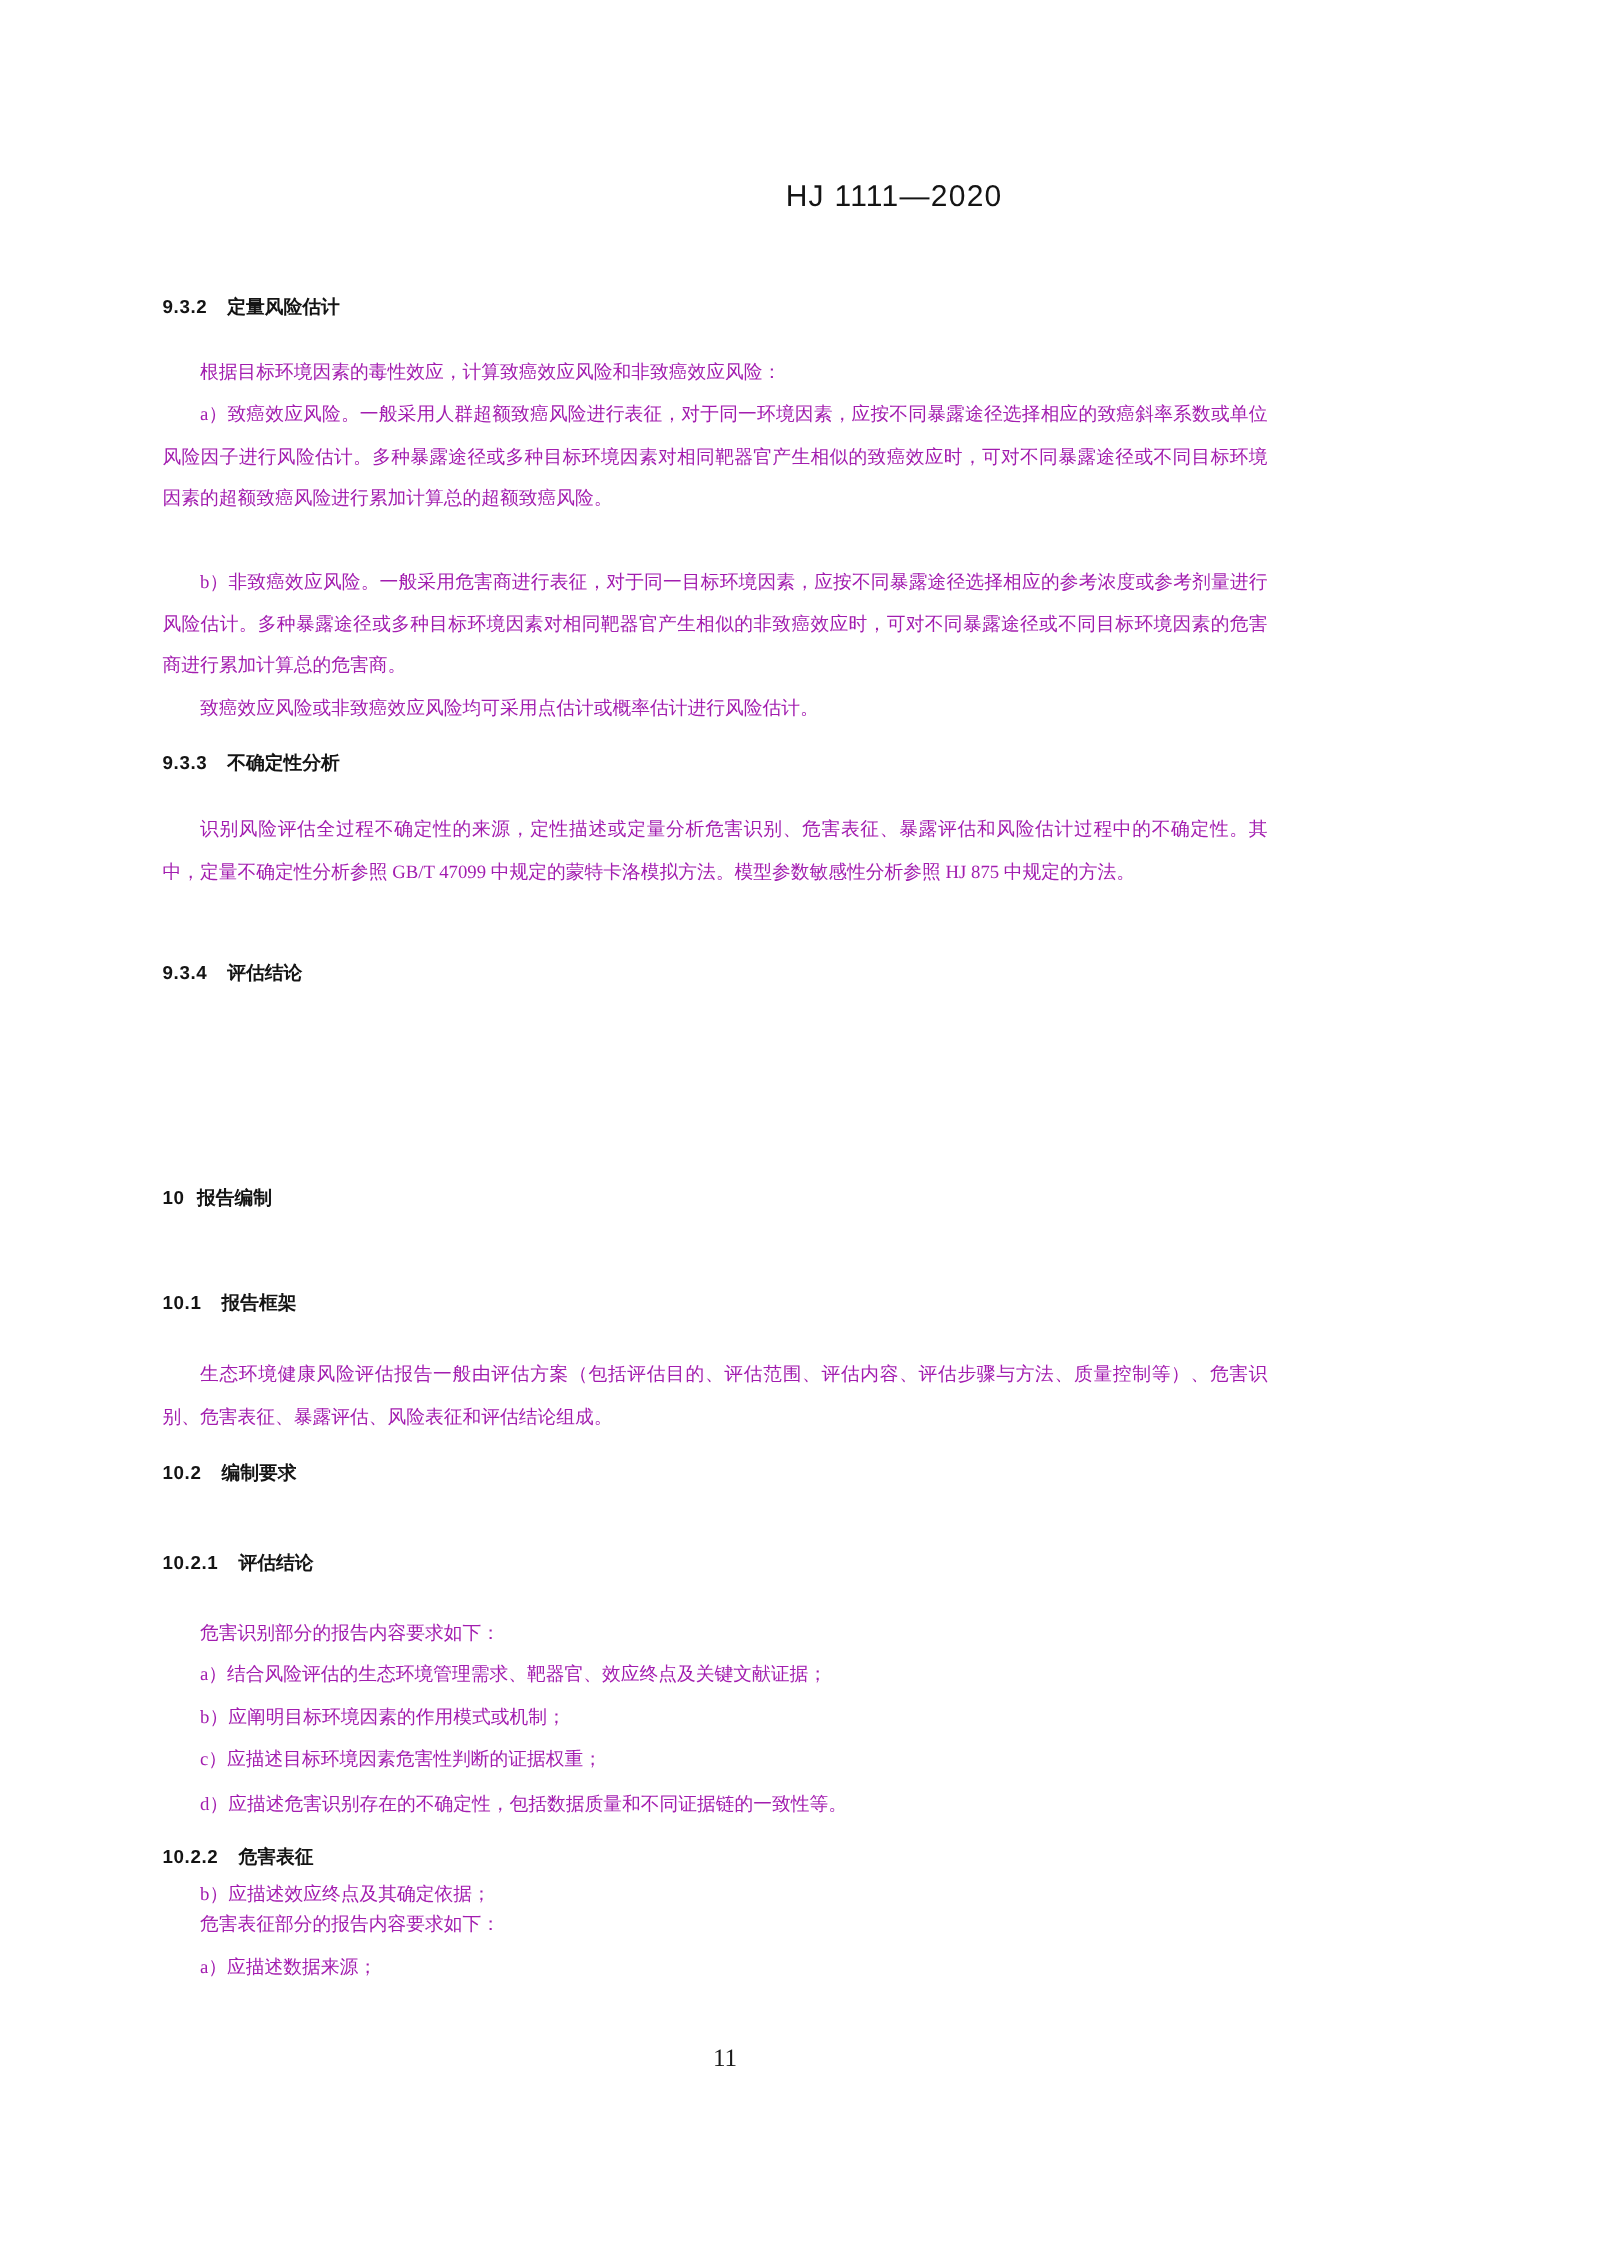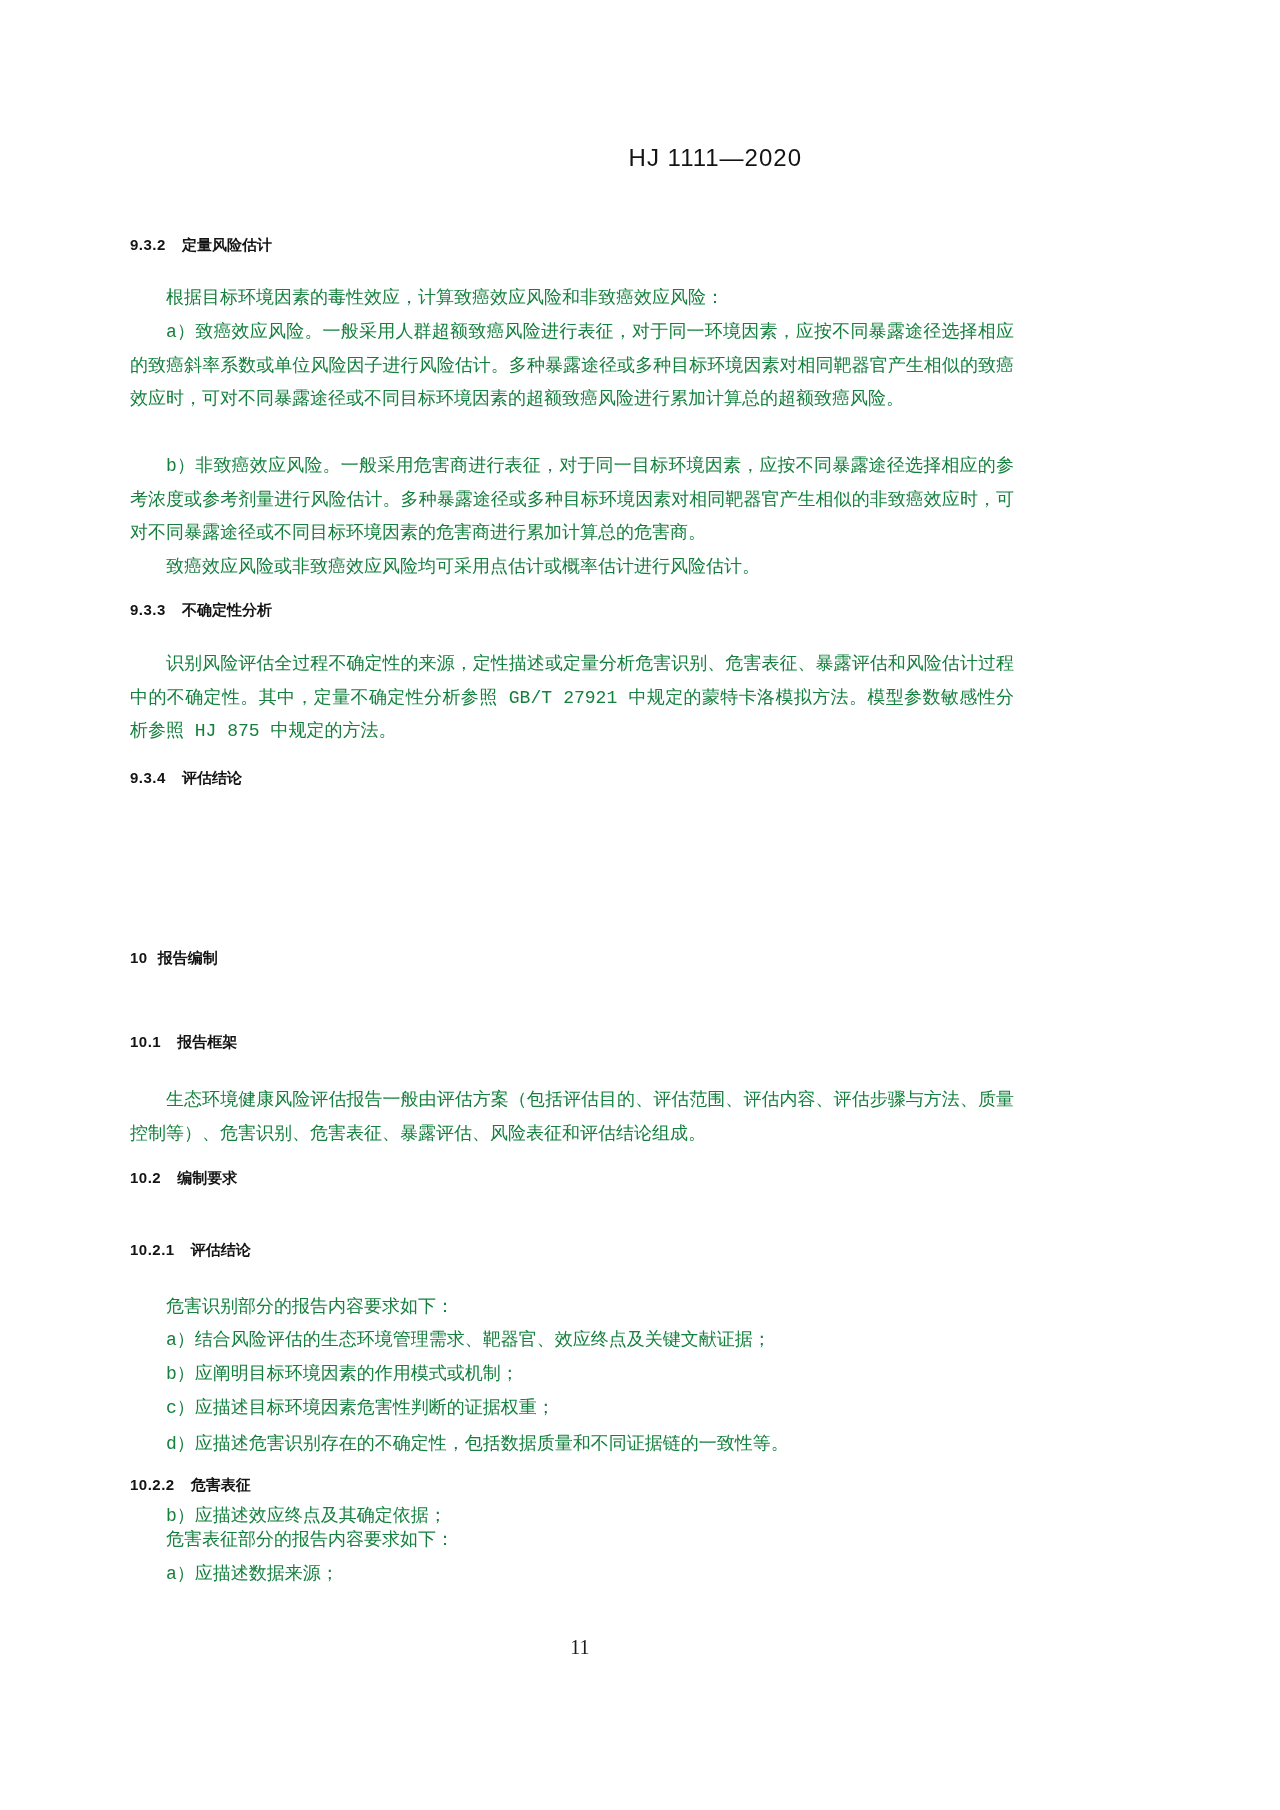--- a/index.html
+++ b/index.html
@@ -30,25 +30,25 @@
   .heading {
     font-family: "Liberation Sans", "DejaVu Sans", sans-serif;
     font-weight: 700;
     font-size: 15px;
     color: #141414;
     white-space: nowrap;
   }
   .heading .num { margin-right: 16px; letter-spacing: 0.5px; }
   .heading.chapter .num { margin-right: 10px; }
   .body-text {
-    font-family: Liberation Mono, monospace;
-    font-size: 18px;
+    font-family: Liberation Serif, serif;
+    font-size: 15px;
     line-height: 33.5px;
     text-align: justify;
-    color: #15803d;
+    color: #a21caf;
   }
   .indent { text-indent: 2em; }
   .page-num {
     position: absolute;
     top: 1636px;
     left: 0;
     width: 100%;
     text-align: center;
     transform: translateX(45px);
     font-family: "Liberation Serif", "DejaVu Serif", serif;
@@ -72,21 +72,21 @@
   <div class="block body-text indent" style="top:316px">a）致癌效应风险。一般采用人群超额致癌风险进行表征，对于同一环境因素，应按不同暴露途径选择相应的致癌斜率系数或单位风险因子进行风险估计。多种暴露途径或多种目标环境因素对相同靶器官产生相似的致癌效应时，可对不同暴露途径或不同目标环境因素的超额致癌风险进行累加计算总的超额致癌风险。</div>
 
   <div class="block body-text indent" style="top:450px">b）非致癌效应风险。一般采用危害商进行表征，对于同一目标环境因素，应按不同暴露途径选择相应的参考浓度或参考剂量进行风险估计。多种暴露途径或多种目标环境因素对相同靶器官产生相似的非致癌效应时，可对不同暴露途径或不同目标环境因素的危害商进行累加计算总的危害商。</div>
 
   <div class="block body-text indent" style="top:551px">致癌效应风险或非致癌效应风险均可采用点估计或概率估计进行风险估计。</div>
 
   <div class="block heading" style="top:601px">
     <span class="num">9.3.3</span><span>不确定性分析</span>
   </div>
 
-  <div class="block body-text indent" style="top:648px">识别风险评估全过程不确定性的来源，定性描述或定量分析危害识别、危害表征、暴露评估和风险估计过程中的不确定性。其中，定量不确定性分析参照 GB/T 27921 中规定的蒙特卡洛模拟方法。模型参数敏感性分析参照 HJ 875 中规定的方法。</div>
+  <div class="block body-text indent" style="top:648px">识别风险评估全过程不确定性的来源，定性描述或定量分析危害识别、危害表征、暴露评估和风险估计过程中的不确定性。其中，定量不确定性分析参照 GB/T 47099 中规定的蒙特卡洛模拟方法。模型参数敏感性分析参照 HJ 875 中规定的方法。</div>
 
   <div class="block heading" style="top:769px">
     <span class="num">9.3.4</span><span>评估结论</span>
   </div>
 
 
   <div class="block heading chapter" style="top:949px">
     <span class="num">10</span><span>报告编制</span>
   </div>
 

